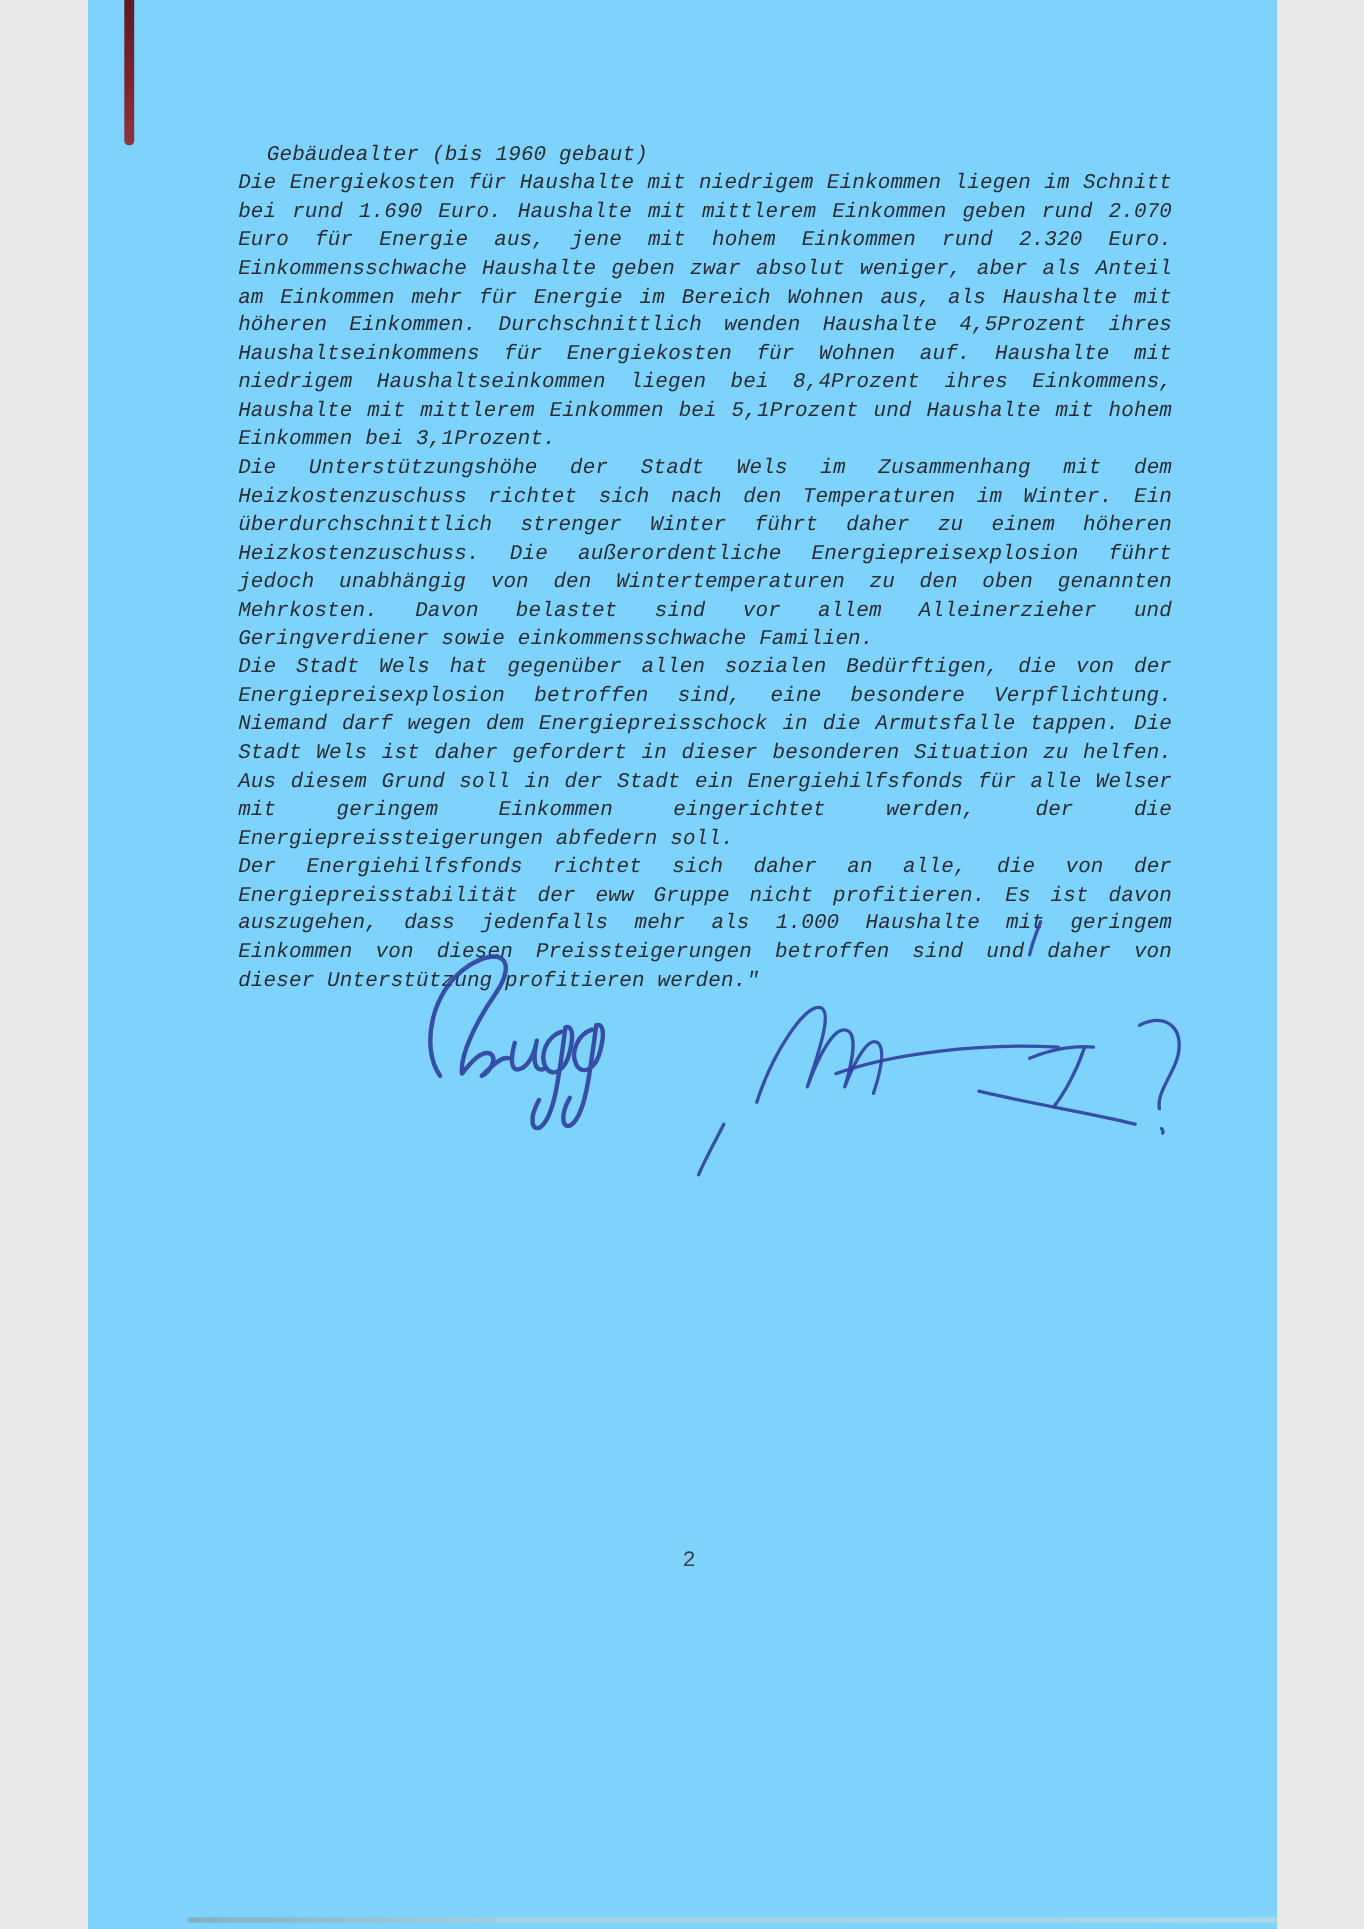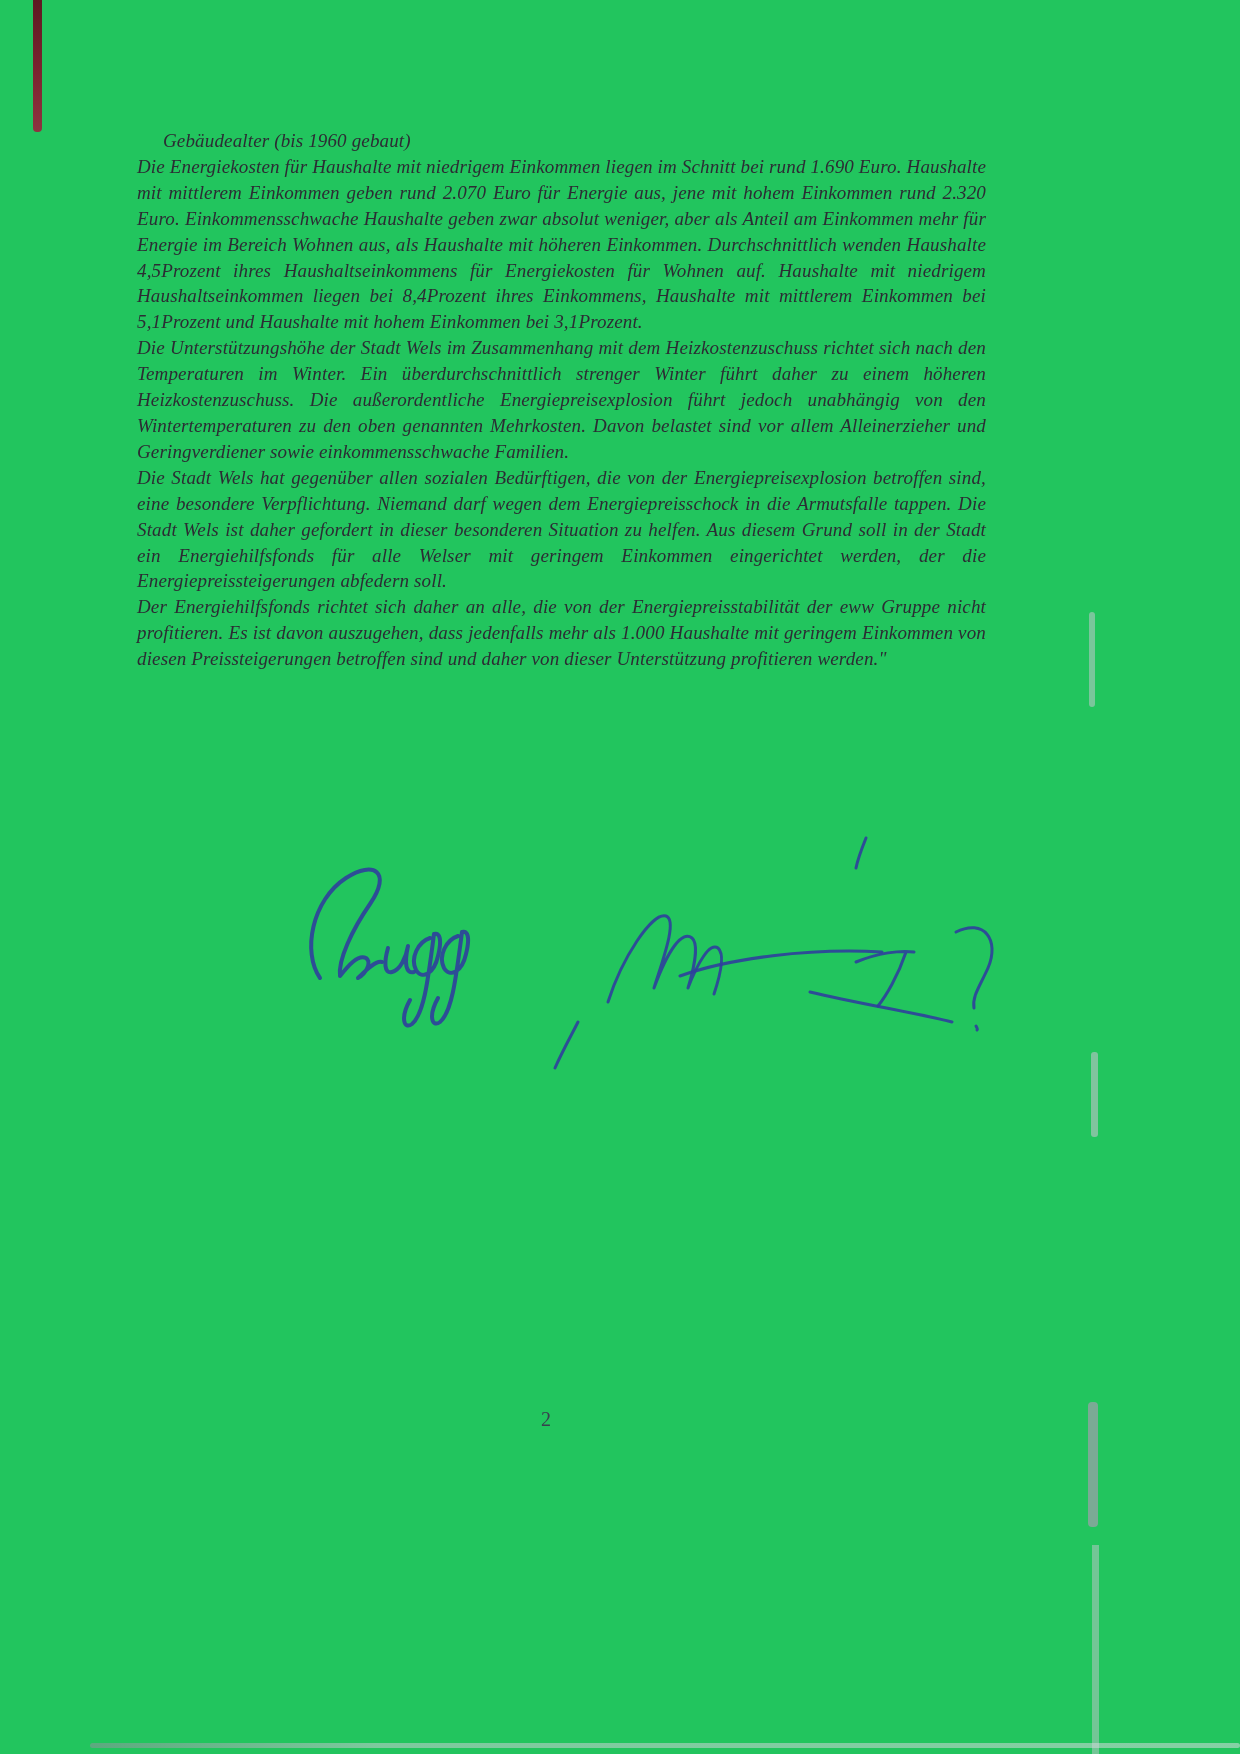--- a/index.html
+++ b/index.html
@@ -1,22 +1,22 @@
 <!DOCTYPE html>
 <html><head>
 <meta charset="utf-8">
 <style>
   html, body { margin:0; padding:0; background:#e9e9e9; }
   .page {
     position:relative;
-    width:1240px; height:1754px;
+    width:1081px; height:1754px;
     margin:0 auto;
-    background:#22c55e;
+    background:#7dd3fc;
     overflow:hidden;
-    font-family:Liberation Serif, serif;
+    font-family:Liberation Mono, monospace;
   }
   .text-block {
     position:absolute;
     left:137px; top:128px; width:849px;
     font-style:italic;
     font-size:19px;
     line-height:25.9px;
     color:#2c2c34;
     text-align:justify;
     letter-spacing:0.15px;

